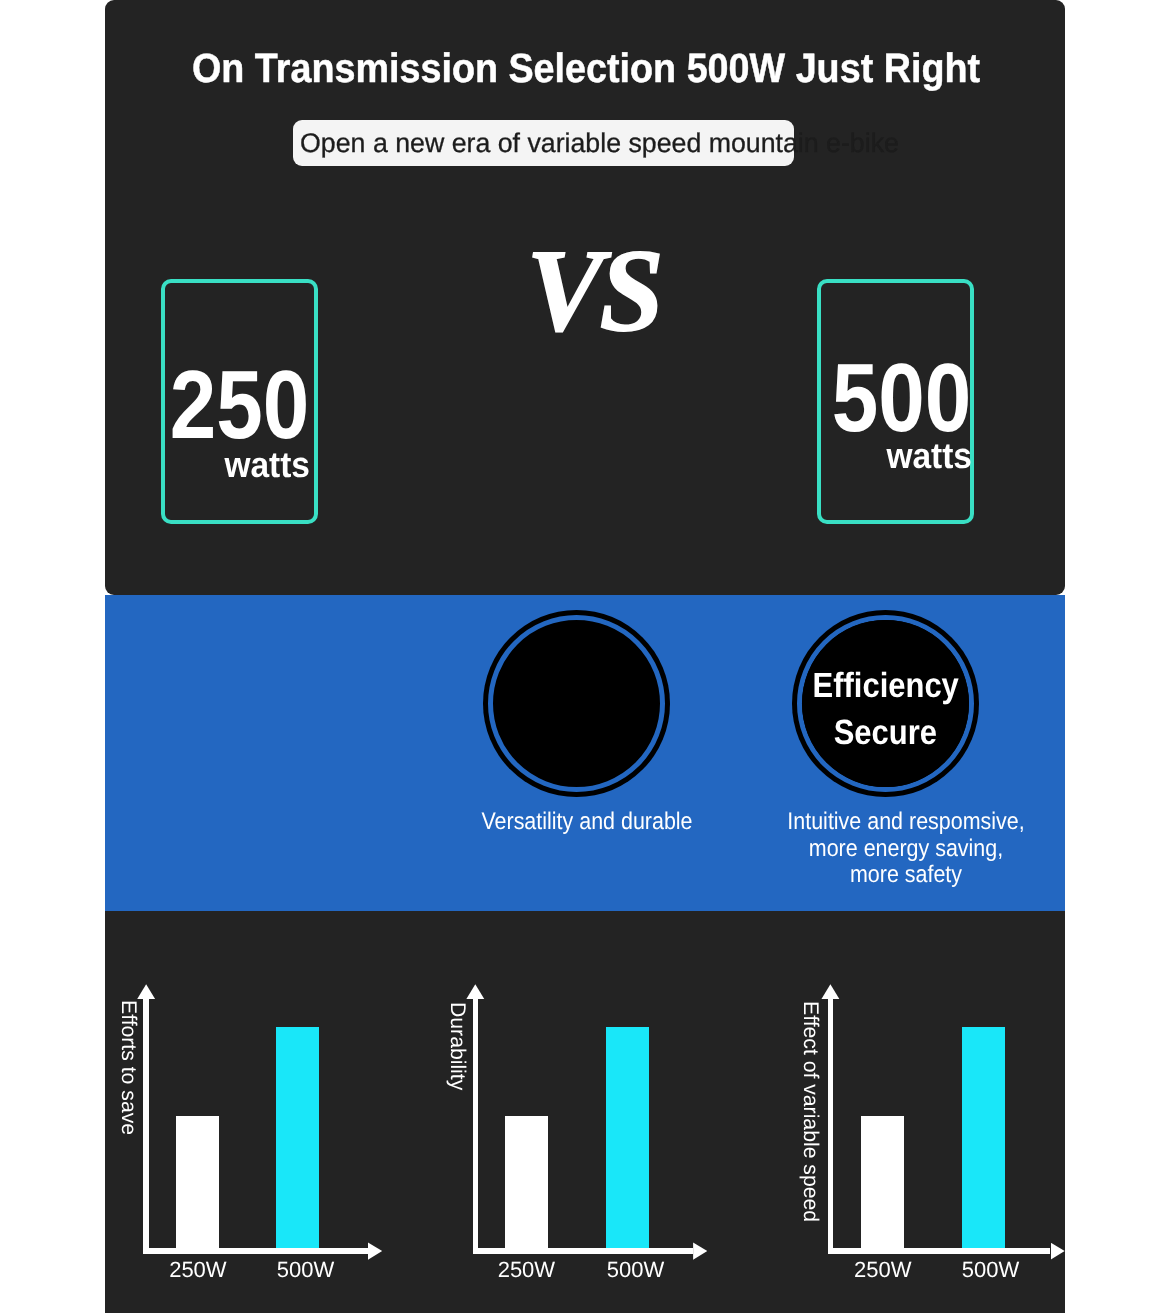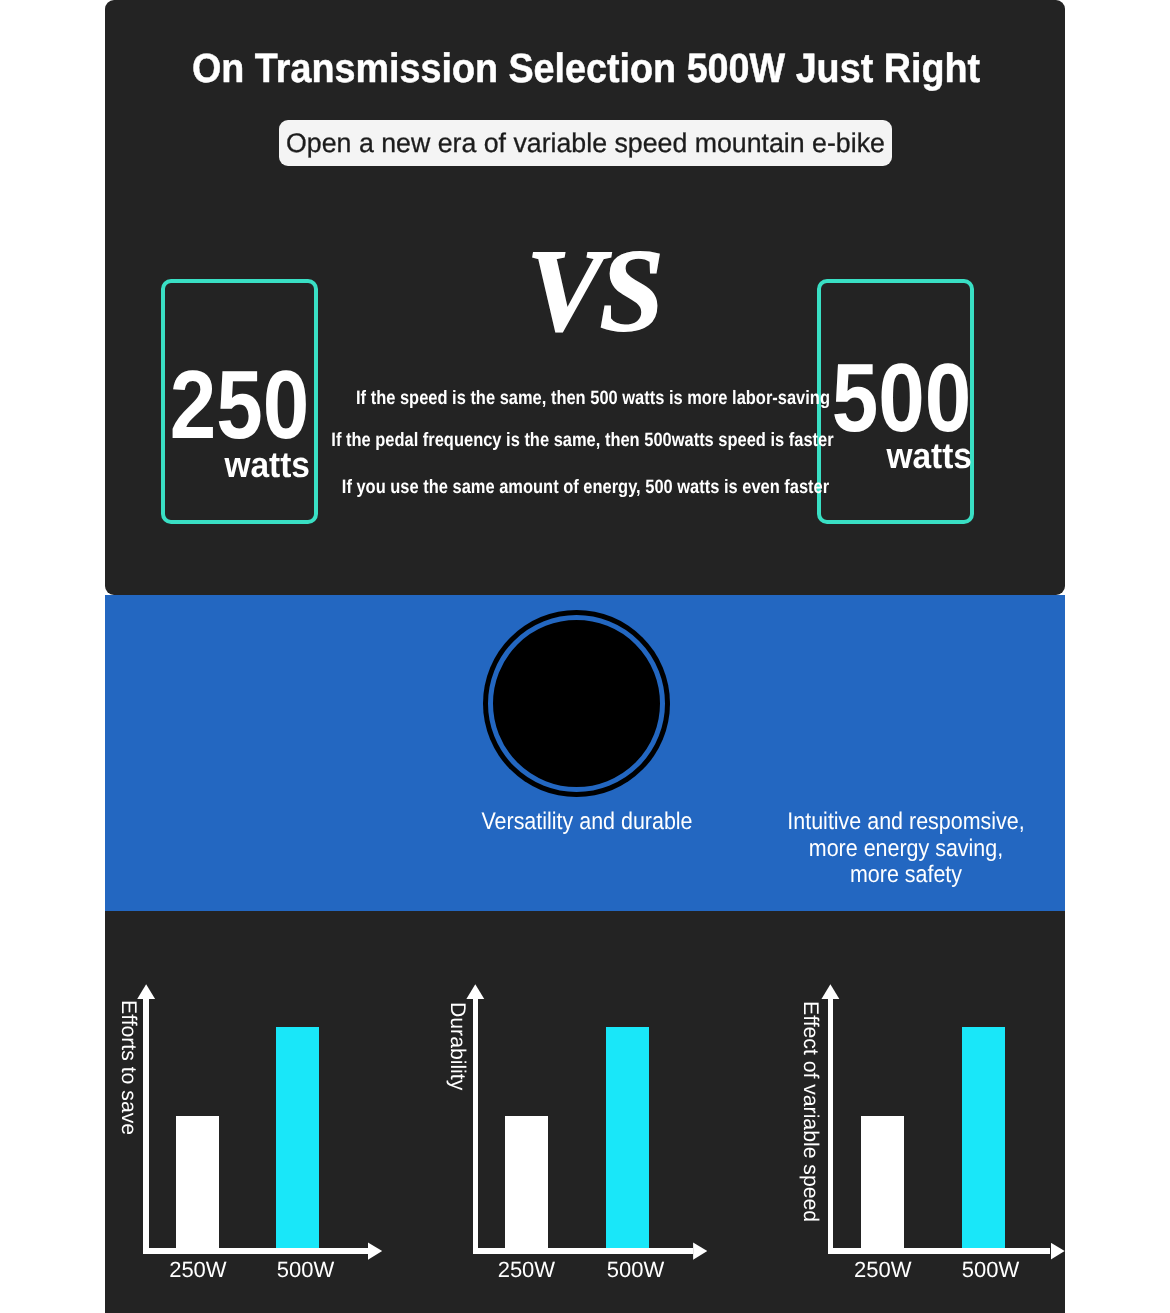--- a/index.html
+++ b/index.html
@@ -13,21 +13,21 @@
         filter:opacity(100%);}
   .panel{position:absolute;left:105px;width:960px;background:#232323;overflow:hidden;}
 
   
   #hero{top:0;height:595px;border-radius:9px;}
   .hero-title{position:absolute;left:1px;top:48px;width:960px;margin:0;text-align:center;
       color:#fff;font-size:41px;font-weight:bold;
       line-height:41px;white-space:nowrap;
       -webkit-text-stroke:0.45px #fff;
       transform:scaleX(0.92);transform-origin:50% 0;}
-  .pill{position:absolute;left:174px;top:120px;width:613px;height:46px;
+  .pill{position:absolute;left:188px;top:120px;width:501px;height:46px;
       background:#f4f4f4;border-radius:9px;box-sizing:border-box;}
   .pill-text{position:absolute;left:0;top:0;width:613px;height:46px;
       display:flex;align-items:center;justify-content:center;
       color:#1c1c1c;font-size:27px;line-height:30px;white-space:nowrap;
       -webkit-text-stroke:0.3px #1c1c1c;
       transform:scaleX(0.99);}
 
   .vs{position:absolute;left:8px;top:235px;width:960px;text-align:center;
       color:#fff;font-family:"Liberation Serif",serif;font-style:italic;font-weight:bold;
       font-size:118px;line-height:112px;letter-spacing:-4px;
@@ -111,40 +111,42 @@
     <div class="card" id="card-left">
       <div class="card-value">250</div>
       <div class="card-unit">watts</div>
     </div>
 
     <div class="card" id="card-right">
       <div class="card-value">500</div>
       <div class="card-unit">watts</div>
     </div>
 
-    <div class="bullets">
-      <div class="bullet">If the speed is the same, then 500 watts is more labor-saving</div>
-      <div class="bullet">If the pedal frequency is the same, then 500watts speed is faster</div>
-      <div class="bullet">If you use the same amount of energy, 500 watts is even faster</div>
-    </div>
   </section>
 
   <section class="panel" id="band">
 
 
     <div class="col" id="col1">
       <div class="badge">
         <div class="badge-ring"></div>
       </div>
       <div class="caption">
         <div>Versatility and durable</div>
       </div>
     </div>
 
     <div class="col" id="col2">
+      <div class="badge">
+        <div class="badge-ring"></div>
+        <div class="badge-inner">
+          <div class="badge-line">Efficiency</div>
+          <div class="badge-line">Secure</div>
+        </div>
+      </div>
       <div class="caption">
         <div>Intuitive and respomsive,</div>
         <div>more energy saving,</div>
         <div>more safety</div>
       </div>
     </div>
   </section>
 
   <section class="panel" id="charts">
       <div class="chart" style="left: 0px; width: 320px;">

